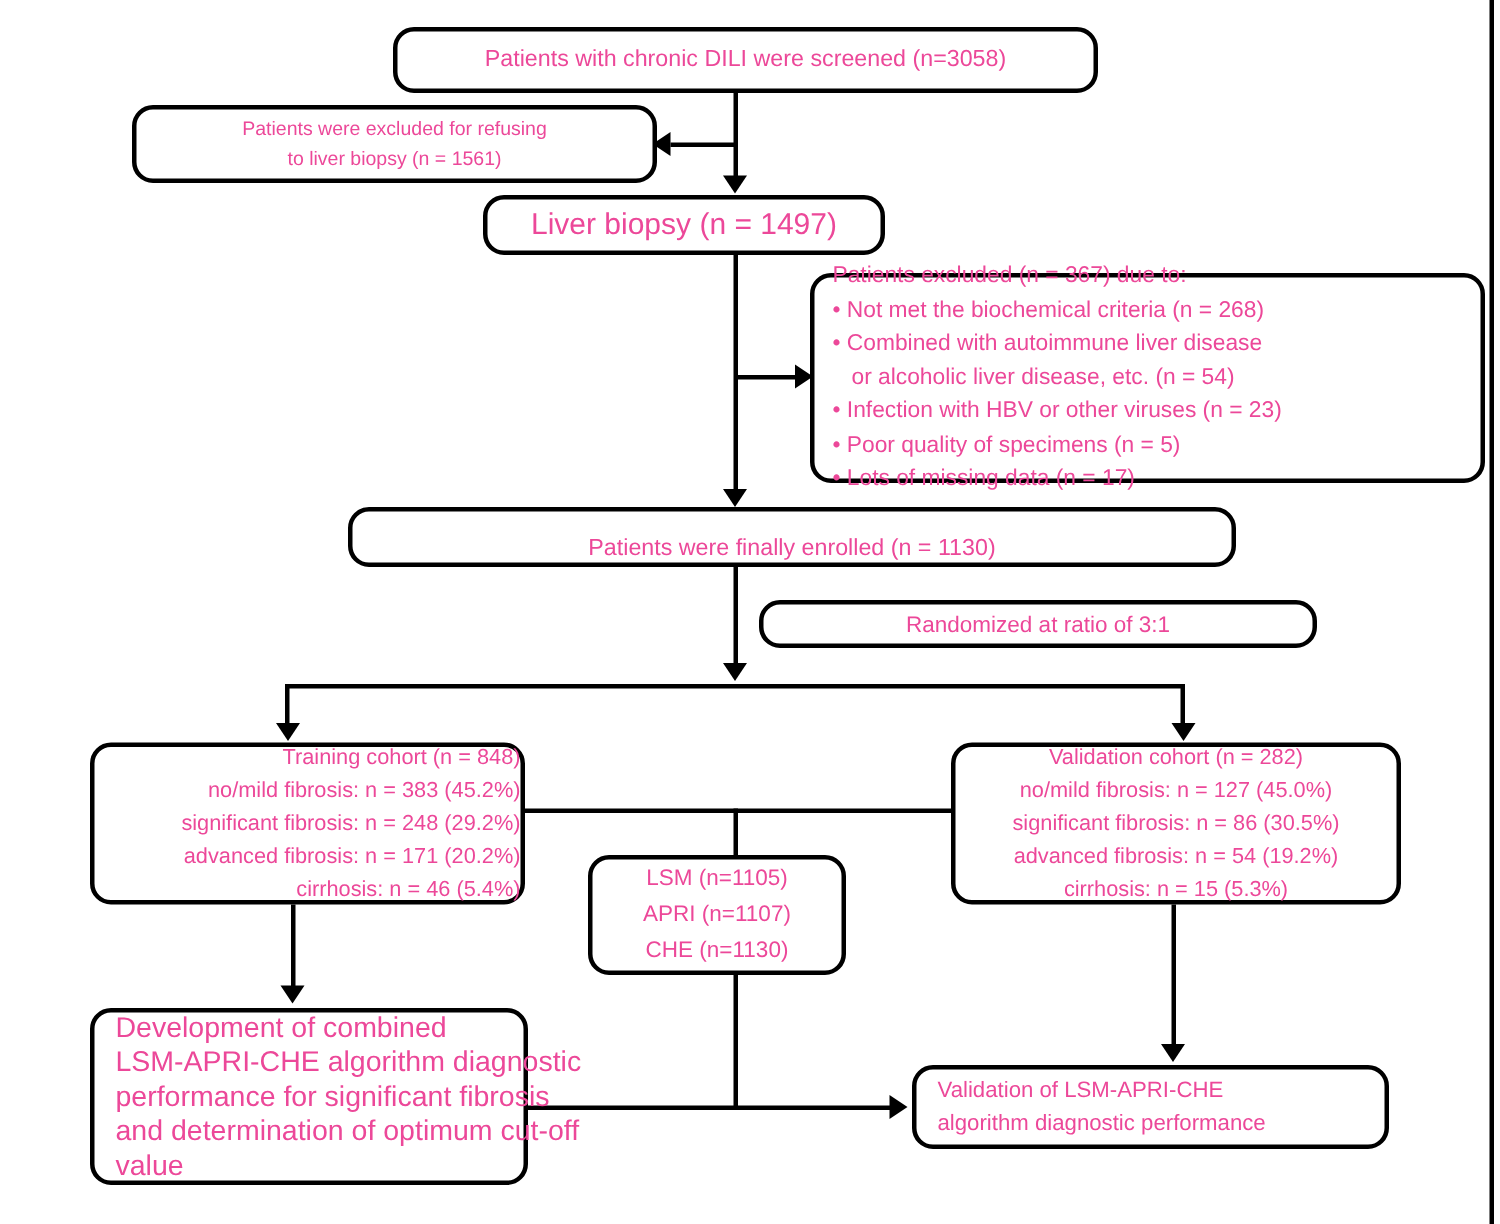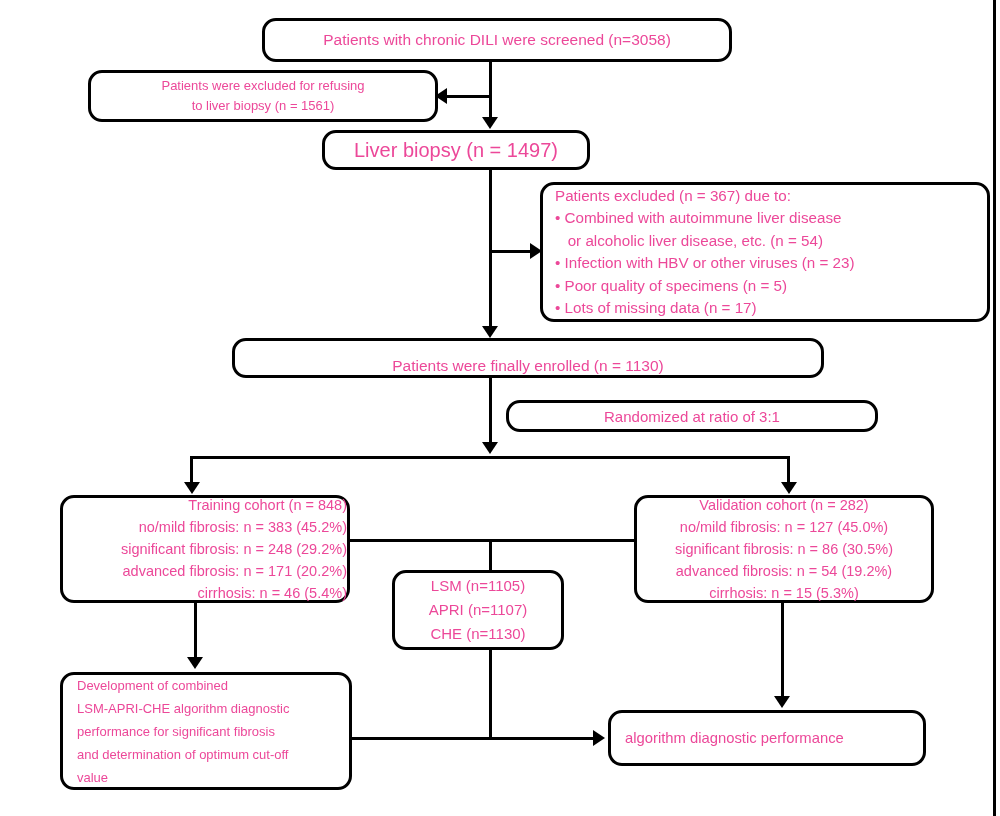--- a/index.html
+++ b/index.html
@@ -36,21 +36,21 @@
 
   .n-screened   { left: 262px;  top: 18px;  width: 470px; height: 44px;  font-size: 15.5px; }
   .n-refused    { left: 88px;   top: 70px;  width: 350px; height: 52px;  font-size: 13px; line-height: 20px; }
   .n-biopsy     { left: 322px;  top: 130px; width: 268px; height: 40px;  font-size: 20px; }
   .n-excluded   { left: 540px;  top: 182px; width: 450px; height: 140px; font-size: 15.2px; line-height: 22.5px; padding: 6px 10px 6px 12px; }
   .n-enrolled   { left: 232px;  top: 338px; width: 592px; height: 40px;  font-size: 15.5px; justify-content: flex-end; }
   .n-random     { left: 506px;  top: 400px; width: 372px; height: 32px;  font-size: 15px; }
   .n-training   { left: 60px;   top: 495px; width: 290px; height: 108px; font-size: 14.5px; line-height: 22px; align-items: flex-end; }
   .n-validation { left: 634px;  top: 495px; width: 300px; height: 108px; font-size: 14.5px; line-height: 22px; }
   .n-lsm        { left: 392px;  top: 570px; width: 172px; height: 80px;  font-size: 15px;  line-height: 24px; }
-  .n-develop    { left: 60px;   top: 672px; width: 292px; height: 118px; font-size: 13px; line-height: 23px; padding: 4px 14px; }
+  .n-develop    { left: 60px;   top: 672px; width: 292px; height: 118px; font-size: 19px; line-height: 23px; padding: 4px 14px; }
   .n-valperf    { left: 608px;  top: 710px; width: 318px; height: 56px;  font-size: 14.8px; line-height: 22px; padding: 4px 14px; }
 
   .conn {
     position: absolute;
     background: #000000;
     z-index: 1;
   }
   .arrow {
     position: absolute;
     width: 0;
@@ -134,20 +134,21 @@
     <span class="line">Patients were excluded for refusing</span>
     <span class="line">to liver biopsy (n = 1561)</span>
   </div>
 
   <div class="node n-biopsy center-text">
     <span class="line">Liver biopsy (n = 1497)</span>
   </div>
 
   <div class="node n-excluded left-text">
     <span class="line">Patients excluded (n = 367) due to:</span>
+    <span class="bullet-row">• Not met the biochemical criteria (n = 268)</span>
     <span class="bullet-row">• Combined with autoimmune liver disease</span>
     <span class="bullet-row">   or alcoholic liver disease, etc. (n = 54)</span>
     <span class="bullet-row">• Infection with HBV or other viruses (n = 23)</span>
     <span class="bullet-row">• Poor quality of specimens (n = 5)</span>
     <span class="bullet-row">• Lots of missing data (n = 17)</span>
   </div>
 
   <div class="node n-enrolled center-text">
     <span class="line">Patients were finally enrolled (n = 1130)</span>
   </div>
@@ -180,18 +181,19 @@
 
   <div class="node n-develop left-text">
     <span class="line">Development of combined</span>
     <span class="line">LSM-APRI-CHE algorithm diagnostic</span>
     <span class="line">performance for significant fibrosis</span>
     <span class="line">and determination of optimum cut-off</span>
     <span class="line">value</span>
   </div>
 
   <div class="node n-valperf left-text">
+    <span class="line">Validation of LSM-APRI-CHE</span>
     <span class="line">algorithm diagnostic performance</span>
   </div>
 
   <div class="page-edge"></div>
 
 </div>
 
 </body></html>

